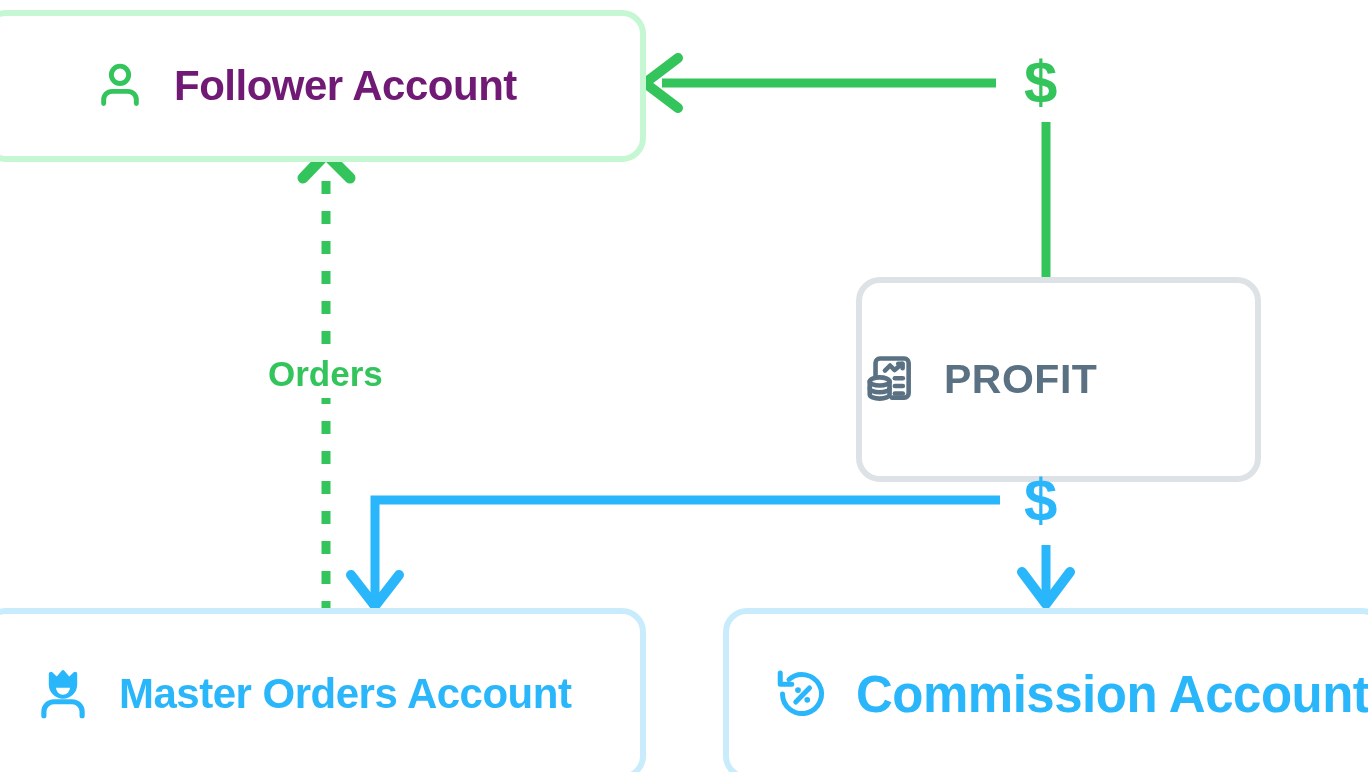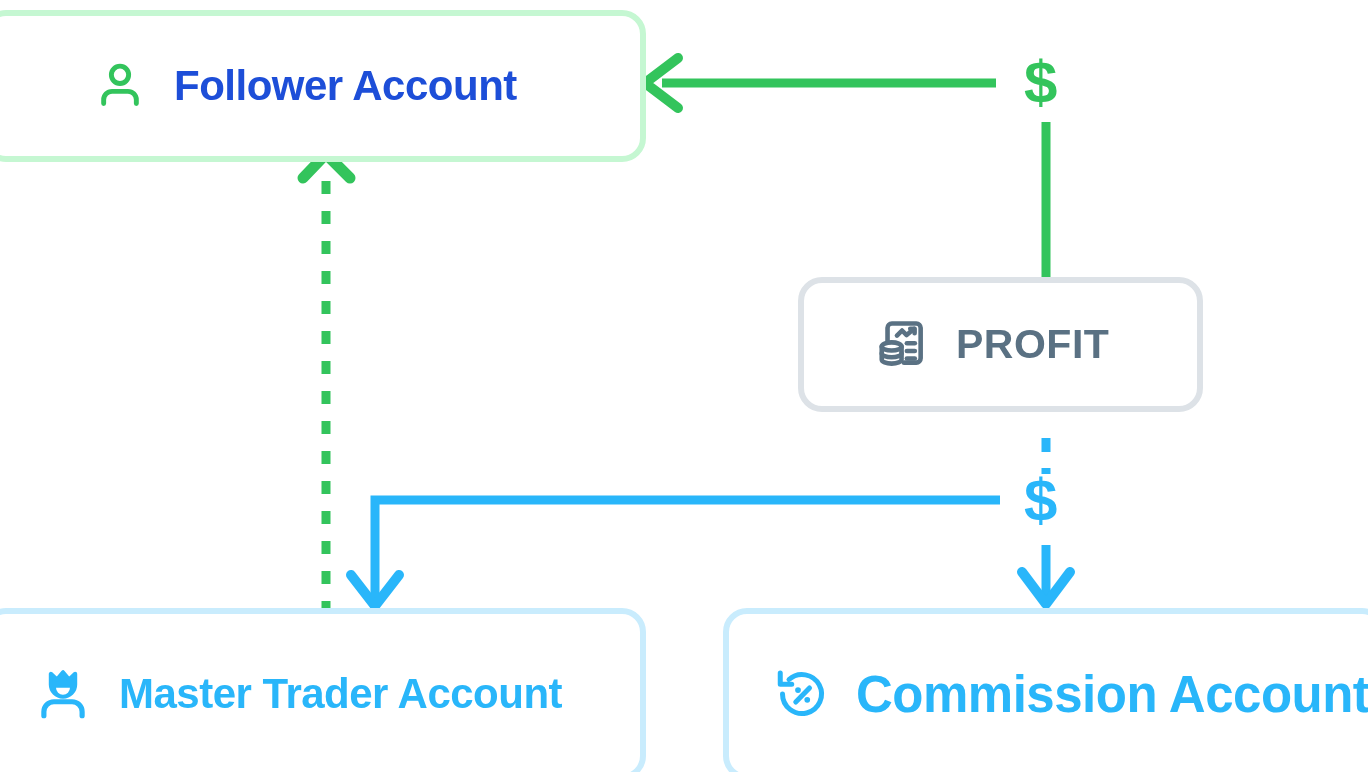--- a/index.html
+++ b/index.html
@@ -49,33 +49,32 @@
     left: -18px;
     top: 10px;
     width: 664px;
     height: 152px;
     border-width: 6px;
     border-color: #c5f7d2;
     padding-left: 104px;
   }
   #follower-box .node-label {
     font-size: 42px;
-    color: #1d4ed8;
+    color: #701a75;
     margin-left: 26px;
   }
 
   
   #profit-box {
-    left: 798px;
+    left: 856px;
     top: 277px;
     width: 405px;
-    height: 135px;
+    height: 205px;
     border-width: 6px;
     border-color: #dde2e7;
-    padding-left: 70px;
   }
   #profit-box .node-label {
     font-size: 41px;
     color: #5a7183;
     margin-left: 24px;
     letter-spacing: 0.5px;
   }
 
   
   #master-box {
@@ -196,31 +195,32 @@
     </svg>
     <span class="node-label">PROFIT</span>
   </div>
 
   <div class="node-box" id="master-box">
     <svg class="node-icon" width="62" height="62" viewBox="0 0 24 24" fill="none" stroke="#29b6fa" stroke-width="2" stroke-linecap="round" stroke-linejoin="round">
       <path d="M 7.3 4.2 v 4.1 a 4.7 4.7 0 0 0 9.4 0 V 4.2 l -2.35 2.2 L 12 3.6 l -2.35 2.8 z" fill="#29b6fa" stroke="#29b6fa" stroke-width="1.6"></path>
       <path d="M 9.3 9.6 h 5.4 a 2.7 2.7 0 0 1 -5.4 0 z" fill="#ffffff" stroke="none"></path>
       <path d="M 4.6 20.4 v -1.5 a 3.9 3.9 0 0 1 3.9 -3.9 h 7 a 3.9 3.9 0 0 1 3.9 3.9 v 1.5"></path>
     </svg>
-    <span class="node-label">Master Trader Account</span>
+    <span class="node-label">Master Orders Account</span>
   </div>
 
   <div class="node-box" id="commission-box">
     <svg class="node-icon" width="60" height="60" viewBox="0 0 24 24" fill="none" stroke="#29b6fa" stroke-width="2" stroke-linecap="round" stroke-linejoin="round">
       <path d="M 4.2 12 a 7.8 7.8 0 1 0 2.6 -5.8"></path>
       <path d="M 3.3 3.6 v 4.5 h 4.6"></path>
       <circle cx="10.4" cy="10.4" r="1.15" fill="#29b6fa" stroke="none"></circle>
       <circle cx="14.1" cy="14.3" r="1.15" fill="#29b6fa" stroke="none"></circle>
       <path d="M 15 9.6 L 9.5 15.2"></path>
     </svg>
     <span class="node-label">Commission Account</span>
   </div>
 
   <span class="glyph-dollar" id="dollar-green">$</span>
   <span class="glyph-dollar" id="dollar-blue">$</span>
 
+  <span class="edge-label" id="orders-label">Orders</span>
 
 </div>
 
 </body></html>

